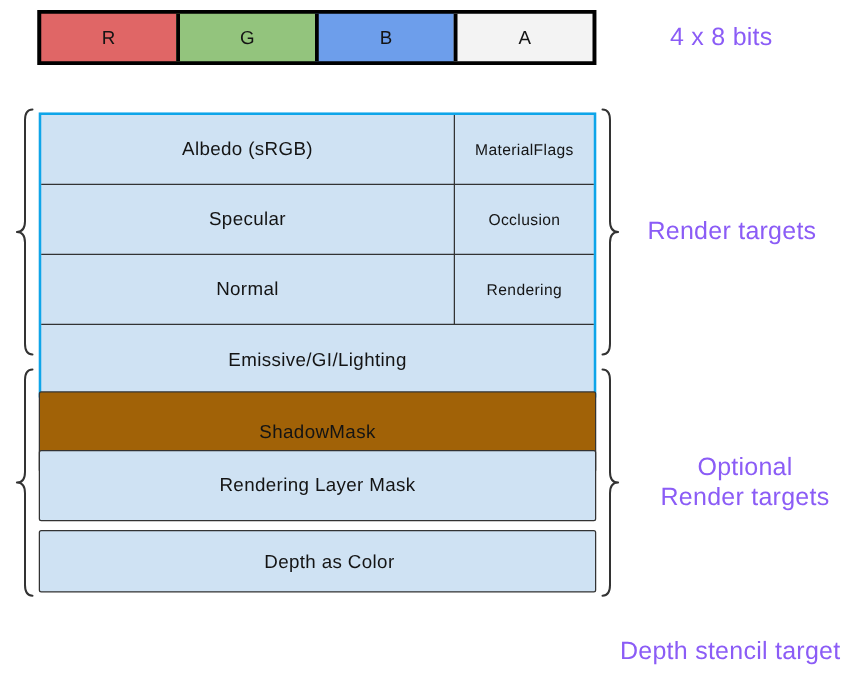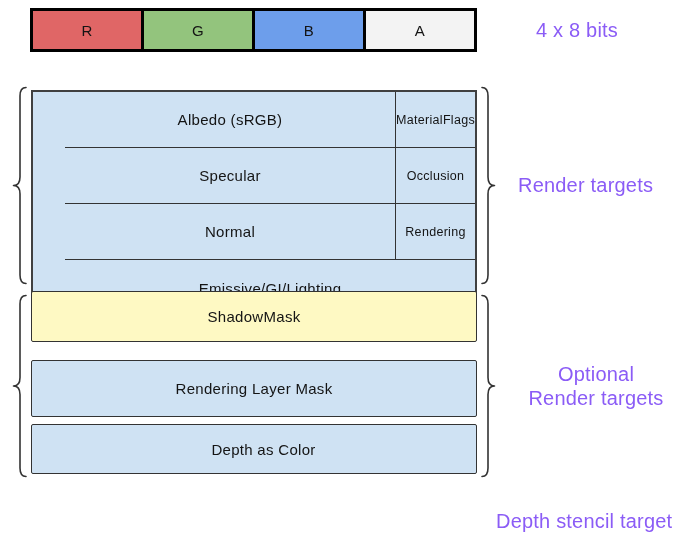--- a/index.html
+++ b/index.html
@@ -42,22 +42,21 @@
   }
   .annot-center { flex-direction: column; justify-content: center; line-height: 24px; text-align: center; white-space: normal; }
   
   .gbuffer-table {
     position: absolute;
     left: 31px; top: 90px;
     width: 446px; height: 228px;
     display: grid;
     grid-template-columns: 331px 1fr;
     grid-template-rows: repeat(4, 1fr);
-    border: 2px solid #404040;
-    padding-left: 32px;
+    border: 2px solid #0ea5e9;
   }
   .gt-cell {
     display: flex;
     align-items: center;
     justify-content: center;
     font-size: 15px;
     letter-spacing: 0.3px;
     border-bottom: 1.5px solid #333;
   }
   .gt-main { border-right: 1.5px solid #333; }
@@ -150,21 +149,21 @@
   </div>
   <div class="annot" style="left:518px; top:86px; height:199px;">Render targets</div>
 
   <svg class="brace" style="left:12px; top:294px;" width="16" height="184" viewBox="0 0 16 184">
     <path d="M14,1.5 Q8,1.5 8,10 L8,83.5 Q8,92 1.5,92 Q8,92 8,100.5 L8,174 Q8,182.5 14,182.5"></path>
   </svg>
   <svg class="brace" style="left:480px; top:294px;" width="16" height="184" viewBox="0 0 16 184">
     <path d="M2,1.5 Q8,1.5 8,10 L8,83.5 Q8,92 14.5,92 Q8,92 8,100.5 L8,174 Q8,182.5 2,182.5"></path>
   </svg>
 
-  <div class="rt-box" style="top: 291px; height: 51px; background: #fef9c3;">
+  <div class="rt-box" style="top: 313px; height: 65px; background: #a16207;">
     <span>ShadowMask</span>
   </div>
   <div class="rt-box" style="top: 360px; height: 57px; background: rgb(207, 226, 243);">
     <span>Rendering Layer Mask</span>
   </div>
   <div class="rt-box" style="top: 424px; height: 50px; background: rgb(207, 226, 243); padding-left: 19px;">
     <span>Depth as Color</span>
   </div>
   <div class="annot annot-center" style="left:500px; top:294px; width:192px; height:184px;">
     <div>Optional</div>

